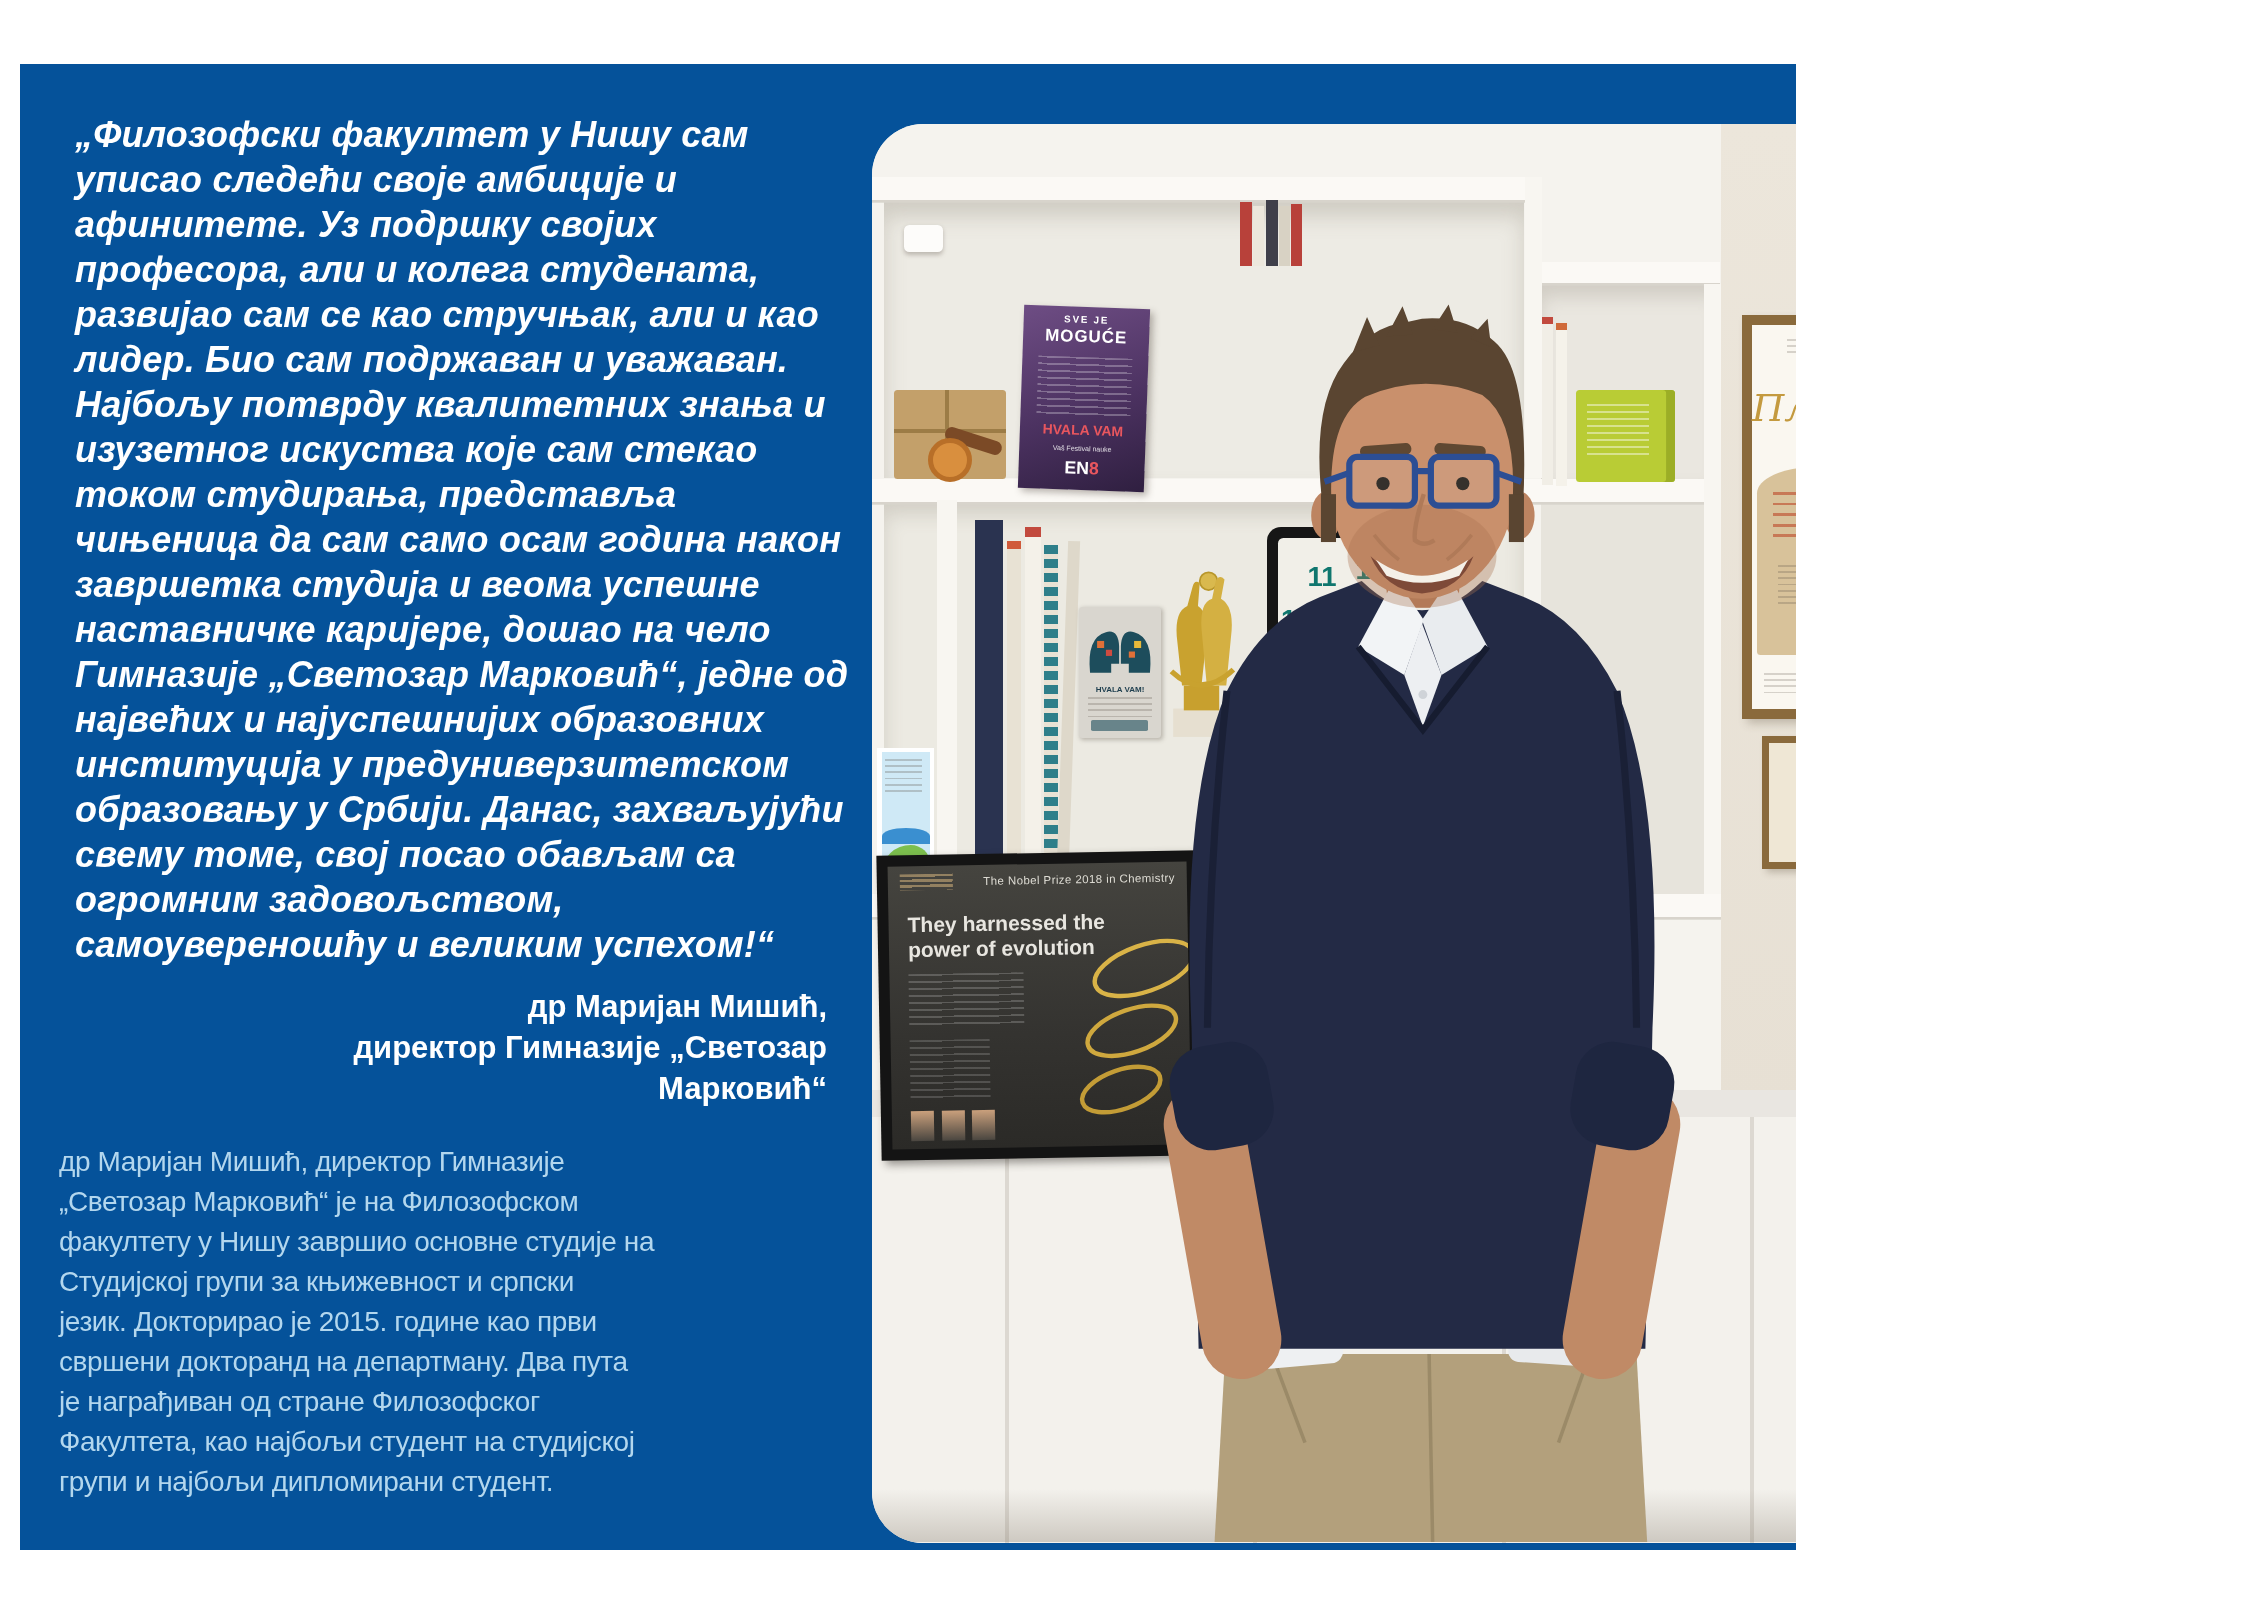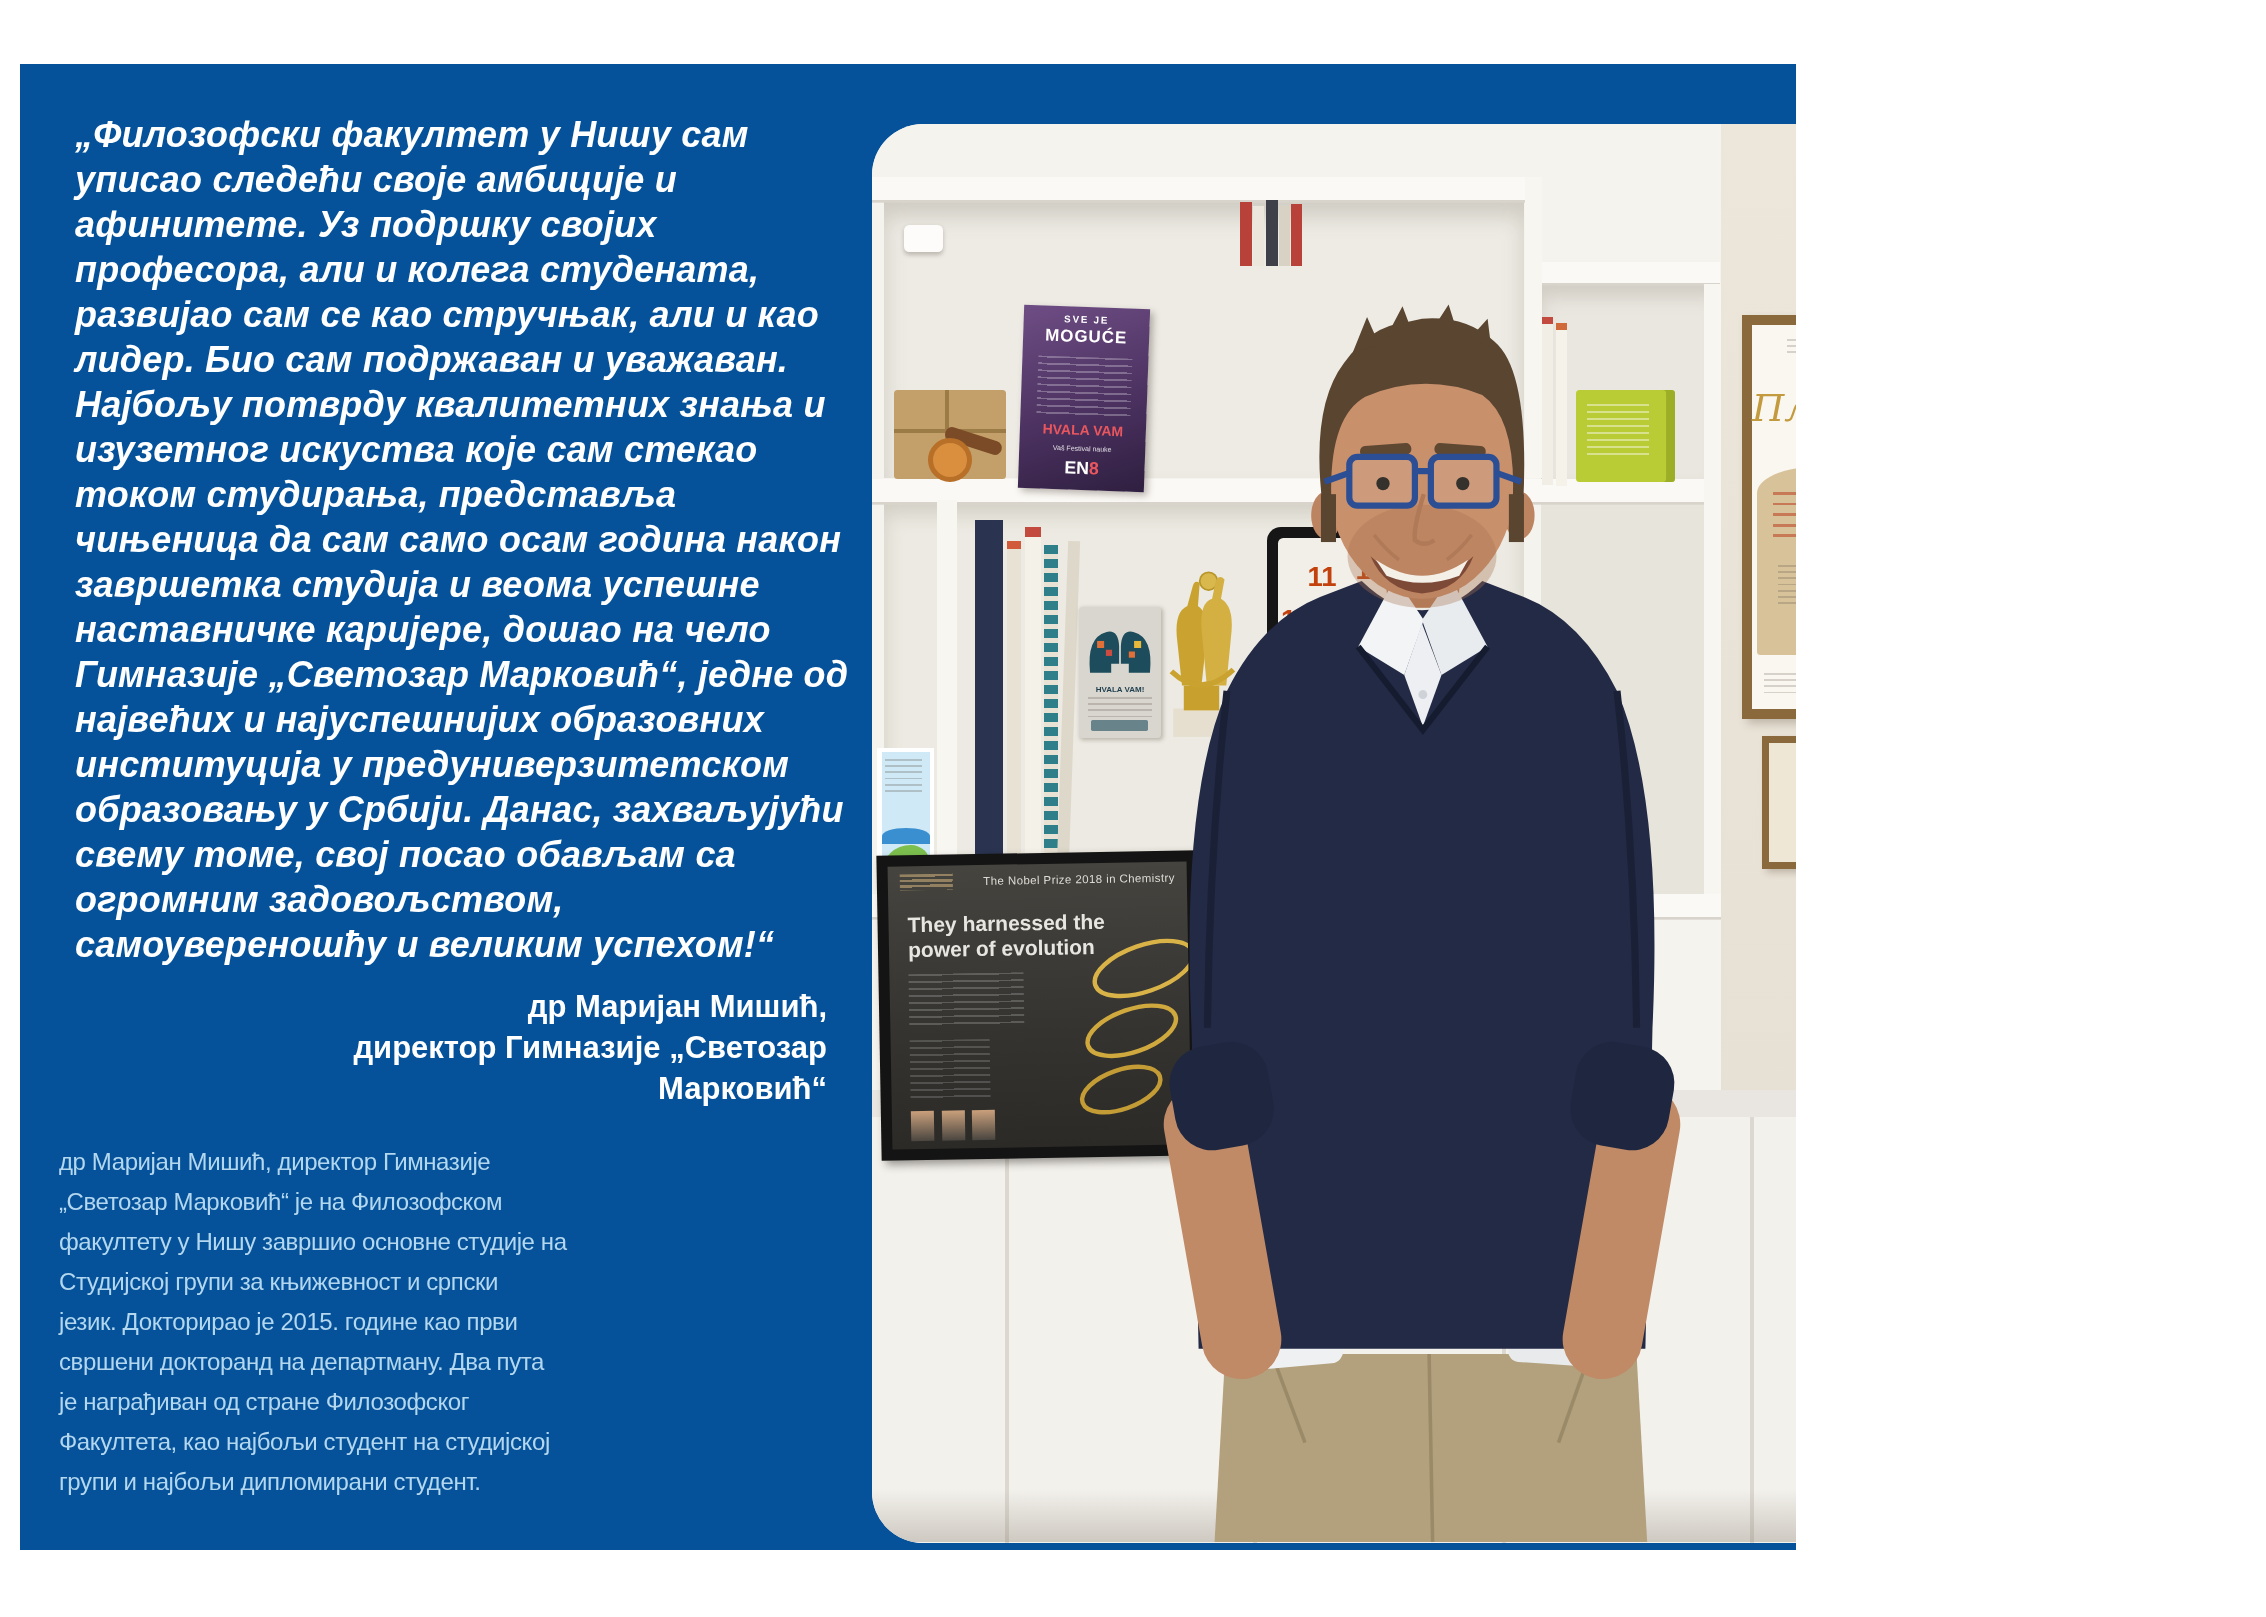--- a/index.html
+++ b/index.html
@@ -6,41 +6,41 @@
   .page{position:relative;width:1796px;height:1617px;background:#ffffff;overflow:hidden;
         font-family:"Liberation Sans",sans-serif;}
   .panel{position:absolute;left:19.5px;top:64px;width:2247px;height:1486px;background:#05529a;}
   .abs{position:absolute;}
 
   
   .quote{left:75px;top:112px;width:807px;color:#ffffff;font-style:italic;font-weight:bold;
          font-size:36px;line-height:45px;white-space:pre-line;letter-spacing:0.2px;}
   .attrib{left:284px;top:986px;width:543px;text-align:right;color:#ffffff;font-weight:bold;
           font-size:31px;line-height:41px;}
-  .bio{left:59px;top:1142px;width:825px;color:#b3d7ee;font-size:24px;line-height:40px;
+  .bio{left:59px;top:1142px;width:825px;color:#b3d7ee;font-size:28px;line-height:40px;
        white-space:pre-line;letter-spacing:-0.4px;}
 
   
   .tagline{left:2146px;top:379px;height:1162px;color:#8fc3e9;font-weight:bold;font-size:52px;
            writing-mode:vertical-rl;text-orientation:mixed;letter-spacing:0.9px;white-space:nowrap;}
 
   
   .photo{left:872px;top:124px;width:1088px;height:1419px;border-radius:51px;overflow:hidden;
          background:#f0ede7;}
   .photo .abs{position:absolute;}
 
   .tinyrows{background:repeating-linear-gradient(180deg,rgba(255,255,255,.55) 0 1.8px,transparent 1.8px 7px);}
   .grayrows{background:repeating-linear-gradient(180deg,rgba(90,80,70,.45) 0 1.8px,transparent 1.8px 6.2px);}
   .redrows{background:repeating-linear-gradient(180deg,rgba(194,96,63,.75) 0 2.7px,transparent 2.7px 10.6px);}
 
   .doorseam{top:993px;width:3.5px;height:426px;background:#dcd8d1;}
   
   .clock{left:395px;top:403px;width:144px;height:153px;background:#161616;border-radius:14px;}
   .clockface{position:absolute;left:10.6px;top:10.6px;right:10.6px;bottom:10.6px;background:#f1efe8;border-radius:5.3px;}
-  .clocknum{position:absolute;color:#c2410c;font-weight:bold;font-size:27.5px;}
+  .clocknum{position:absolute;color:#0f766e;font-weight:bold;font-size:27.5px;}
 
   .postertxt{position:absolute;width:100%;text-align:center;color:#fff;}
 
   .nobel-head{position:absolute;left:19.5px;top:46px;color:#e8e6e0;font-weight:bold;font-size:21px;
               line-height:25px;white-space:pre-line;}
   .nobel-title{position:absolute;right:12.4px;top:10.6px;color:#dedcd4;font-size:11.5px;letter-spacing:0.4px;}
 
   .cert-title{position:absolute;left:0;top:62px;width:100%;text-align:center;color:#c49a3f;
               font-family:"DejaVu Serif",serif;font-style:italic;font-size:37px;}
   .plaque-txt{position:absolute;left:0;top:78px;width:100%;text-align:center;color:#1f3f4f;

